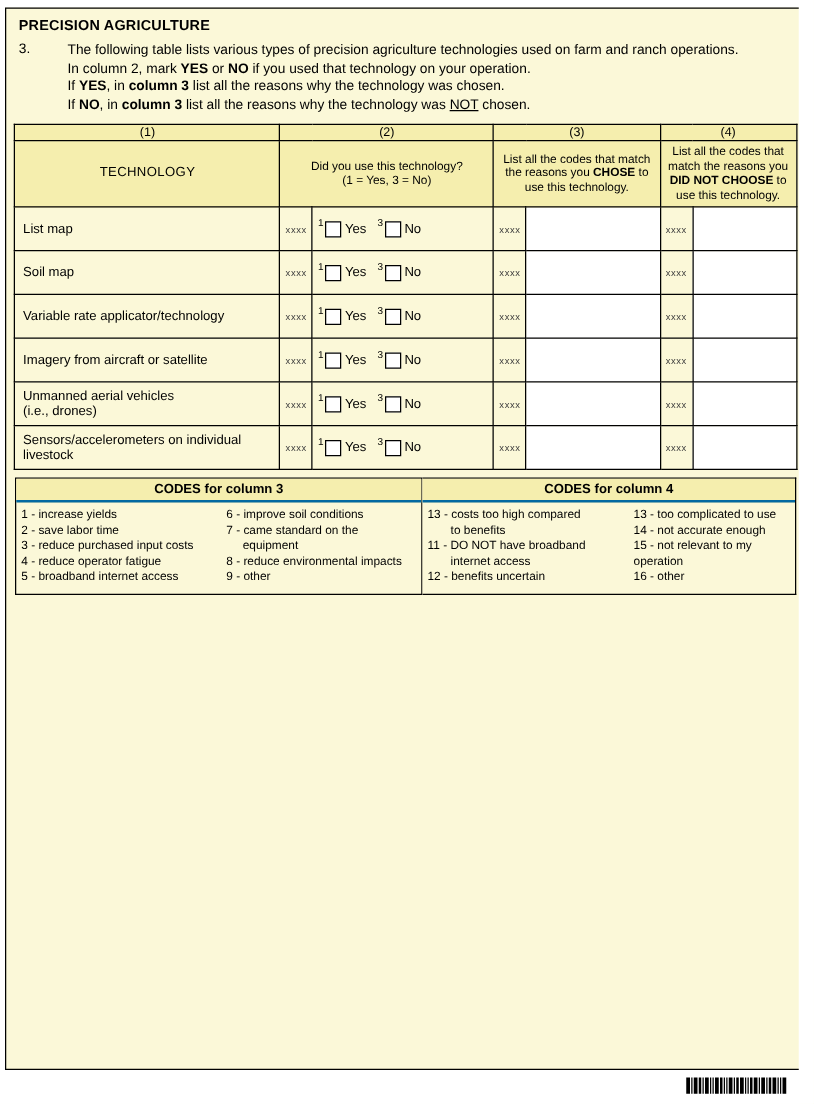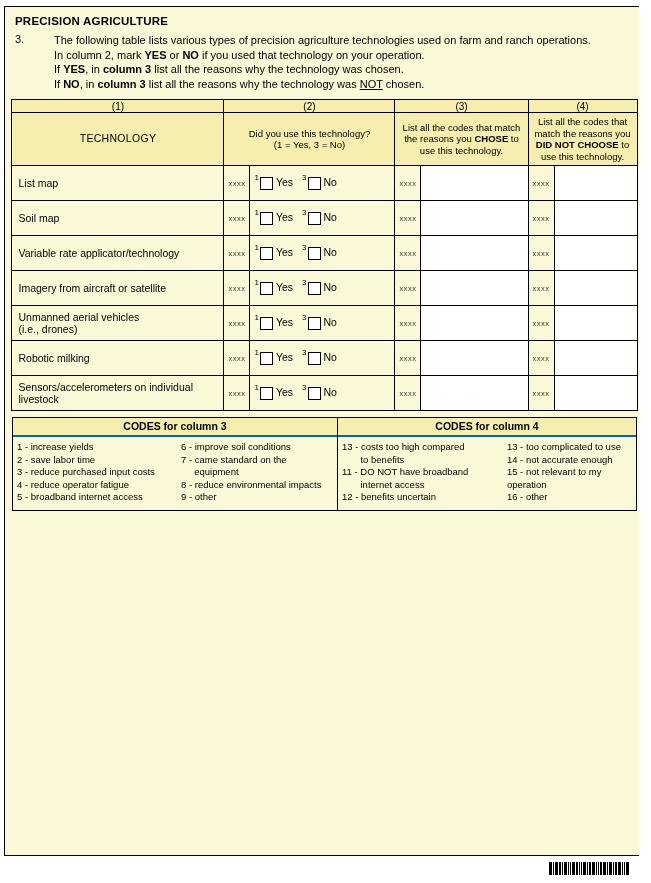--- a/index.html
+++ b/index.html
@@ -280,31 +280,20 @@
         <td class="xxx">xxxx</td>
         <td class="answer">
           <span class="code-num">1</span><span class="box"></span><span class="lbl">Yes</span><span class="code-num">3</span><span class="box"></span><span class="lbl last">No</span>
         </td>
         <td class="xxx">xxxx</td>
         <td class="write-in"></td>
         <td class="xxx">xxxx</td>
         <td class="write-in"></td>
       </tr>
 
-      <tr>
-        <td class="rowlabel">Robotic milking</td>
-        <td class="xxx">xxxx</td>
-        <td class="answer">
-          <span class="code-num">1</span><span class="box"></span><span class="lbl">Yes</span><span class="code-num">3</span><span class="box"></span><span class="lbl last">No</span>
-        </td>
-        <td class="xxx">xxxx</td>
-        <td class="write-in"></td>
-        <td class="xxx">xxxx</td>
-        <td class="write-in"></td>
-      </tr>
 
       <tr>
         <td class="rowlabel" style="white-space:pre-line;">Sensors/accelerometers on individual
 livestock</td>
         <td class="xxx">xxxx</td>
         <td class="answer">
           <span class="code-num">1</span><span class="box"></span><span class="lbl">Yes</span><span class="code-num">3</span><span class="box"></span><span class="lbl last">No</span>
         </td>
         <td class="xxx">xxxx</td>
         <td class="write-in"></td>

